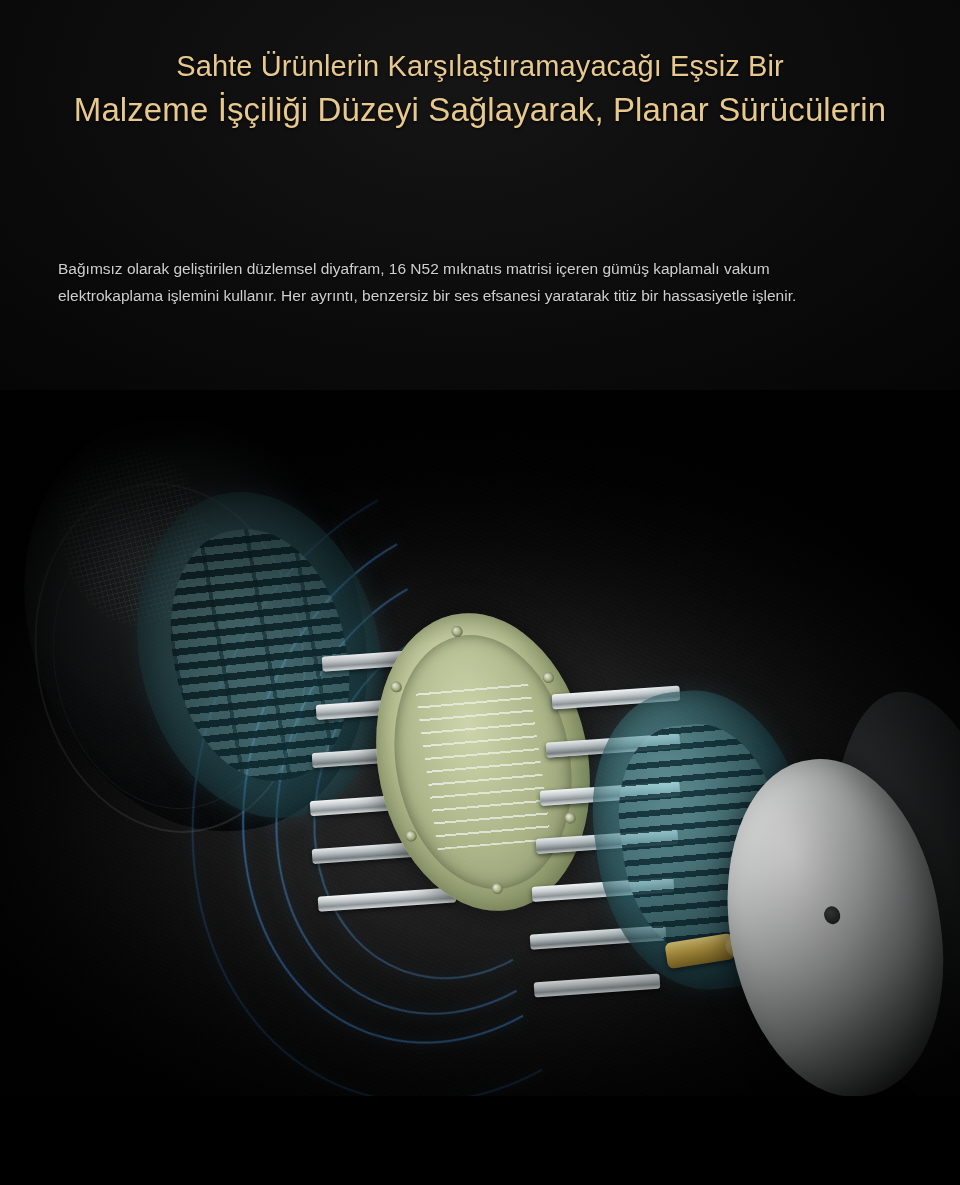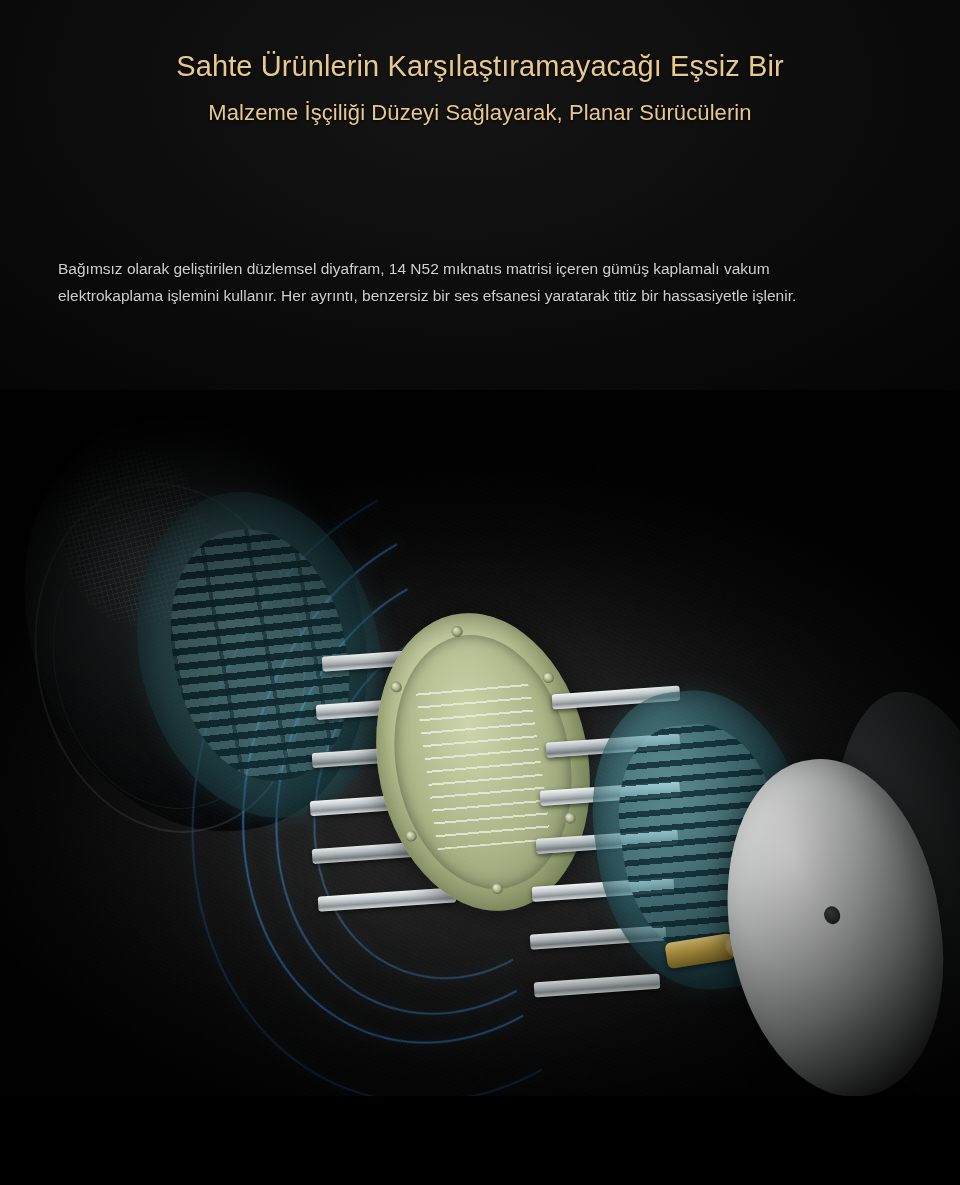--- a/index.html
+++ b/index.html
@@ -33,21 +33,21 @@
     top: 48px;
     left: 0;
     width: 960px;
     text-align: center;
     line-height: 1.28;
     color: #e8c98d;
     text-shadow: 0 1px 3px rgba(0,0,0,0.85);
     padding: 0 40px;
   }
   .headline .l1 { font-size: 29px; font-weight: 400; letter-spacing: 0.1px; display: block; }
-  .headline .l2 { font-size: 22px; font-weight: 400; letter-spacing: 0.1px; display: block; margin-top: 14px; }
+  .headline .l2 { font-size: 33px; font-weight: 400; letter-spacing: 0.1px; display: block; margin-top: 4px; }
   .headline .l3 { font-size: 27px; font-weight: 400; letter-spacing: 0.1px; display: block; margin-top: 5px; }
 
   
   .subcopy {
     position: absolute;
     top: 256px;
     left: 58px;
     width: 790px;
     font-size: 15.5px;
     line-height: 1.72;
@@ -274,21 +274,21 @@
 <body>
 
 <div class="page">
 
   <div class="headline">
     <span class="l1">Sahte Ürünlerin Karşılaştıramayacağı Eşsiz Bir</span>
     <span class="l2">Malzeme İşçiliği Düzeyi Sağlayarak, Planar Sürücülerin</span>
   </div>
 
   <div class="subcopy">
-    <p>Bağımsız olarak geliştirilen düzlemsel diyafram, 14 N52 mıknatıs matrisi içeren gümüş kaplamalı vakum elektrokaplama işlemini kullanır. Her ayrıntı, benzersiz bir ses efsanesi yaratarak titiz bir hassasiyetle işlenir.</p>
+    <p>Bağımsız olarak geliştirilen düzlemsel diyafram, 16 N52 mıknatıs matrisi içeren gümüş kaplamalı vakum elektrokaplama işlemini kullanır. Her ayrıntı, benzersiz bir ses efsanesi yaratarak titiz bir hassasiyetle işlenir.</p>
   </div>
 
   <div class="stage">
 
     <div class="shell-left"></div>
     <div class="mesh"></div>
     <div class="shell-left-ring"></div>
     <div class="shell-left-ring2"></div>
 
     <div class="arc a4"></div>

